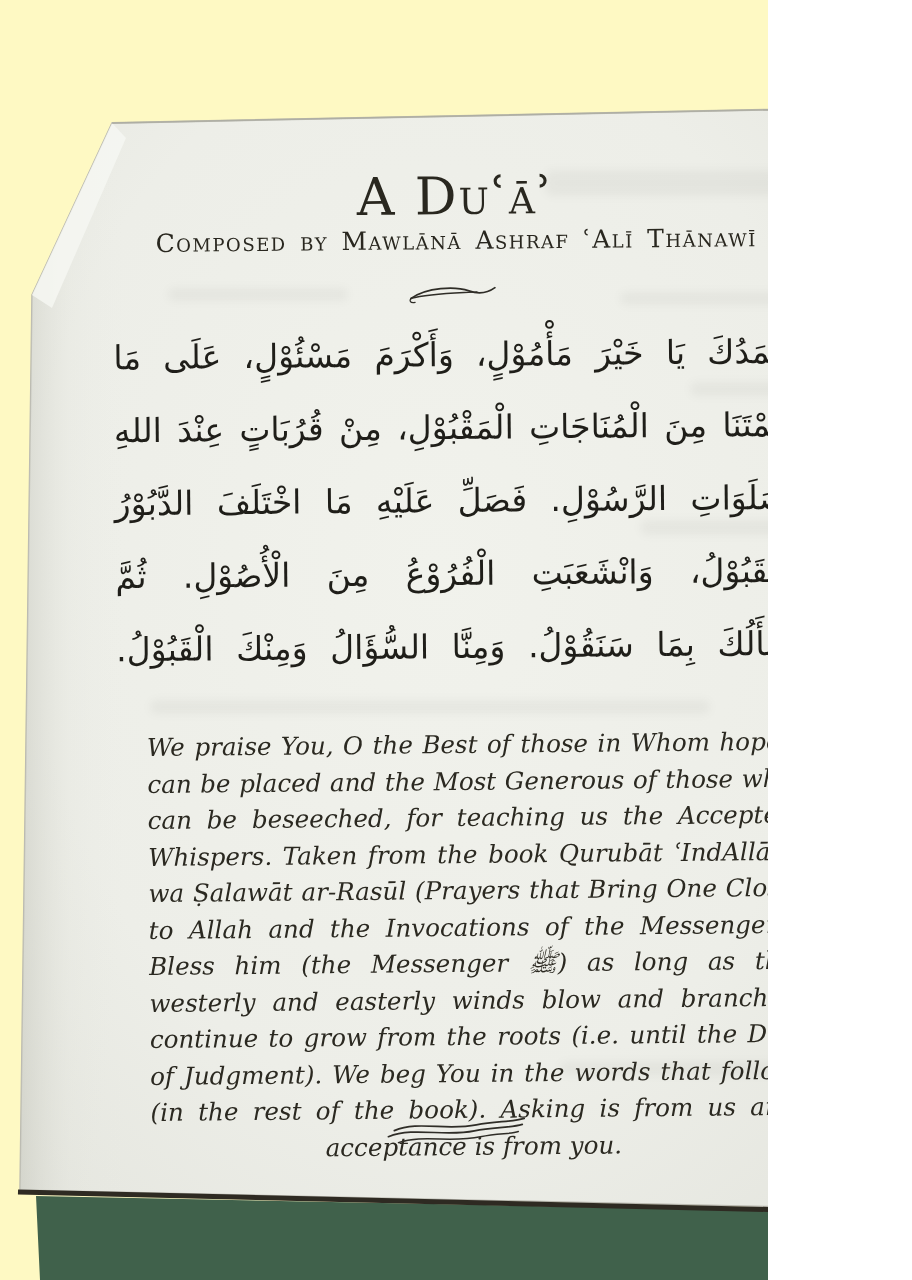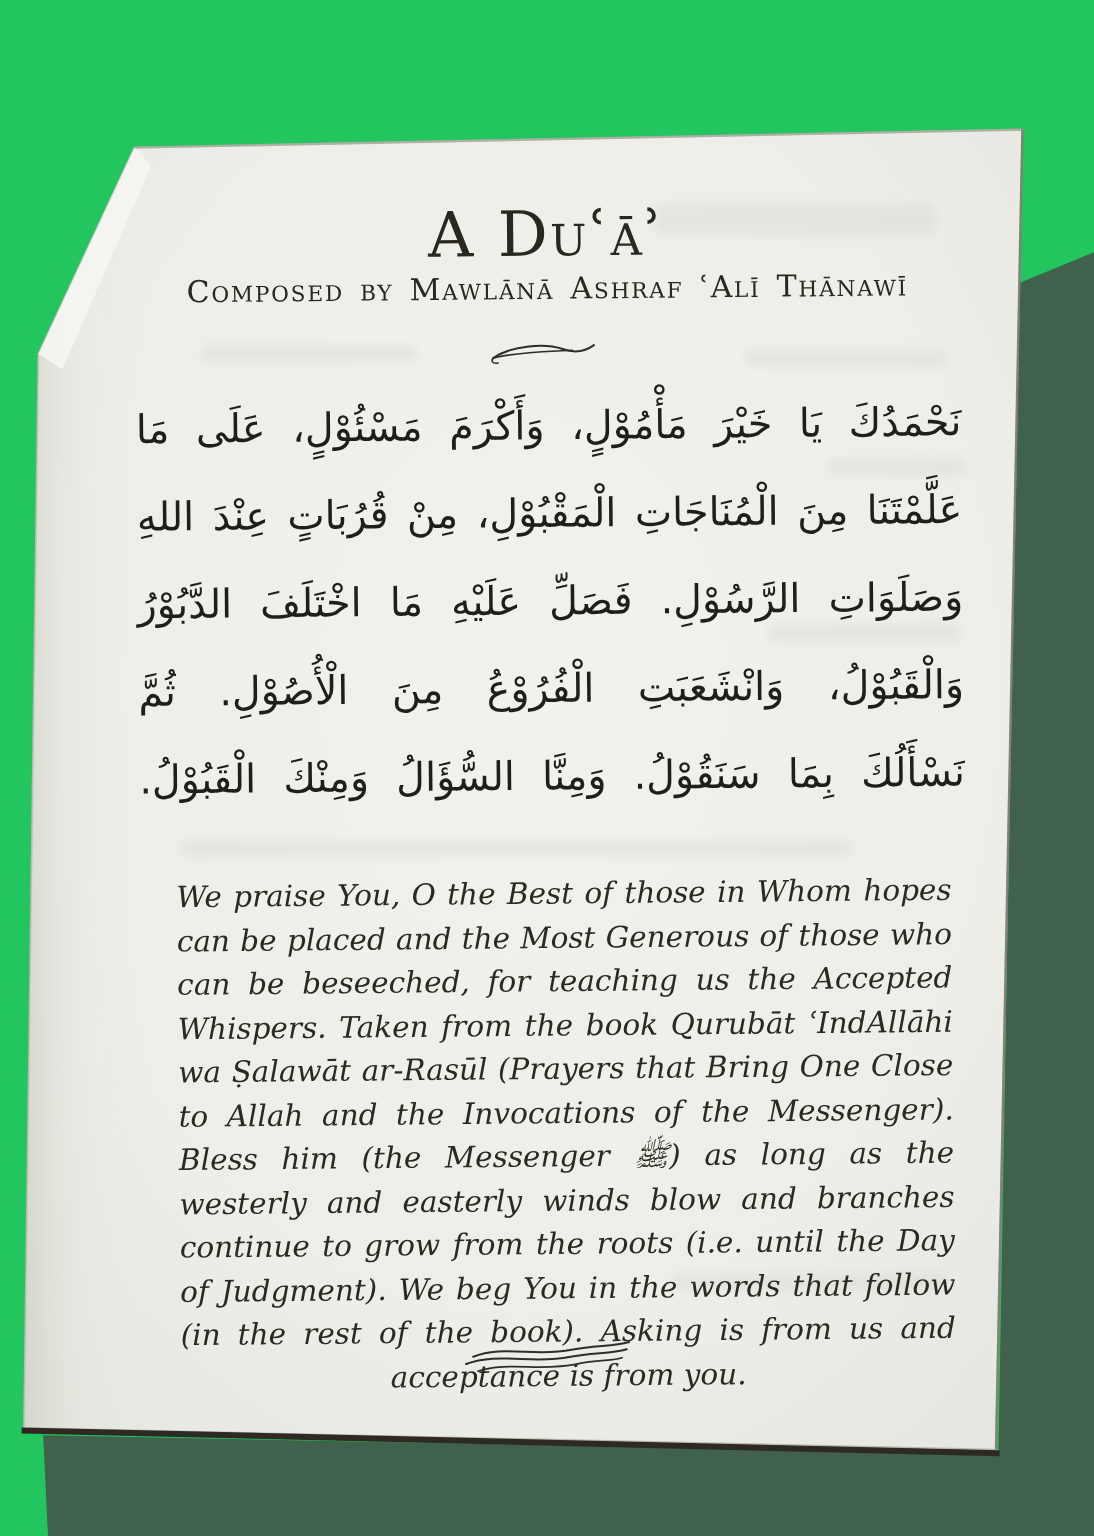--- a/index.html
+++ b/index.html
@@ -1,20 +1,20 @@
 <!DOCTYPE html>
 <html style="--ink: #29271f;"><head>
 <meta charset="utf-8">
 <style>
   html,body{margin:0;padding:0;background:#ffffff;}
   .stage{
     position:relative;
-    width:912px;height:1280px;
+    width:768px;height:1280px;
     overflow:hidden;
-    background:#22c55e;
+    background:#fef9c3;
     font-family:"DejaVu Serif", serif;
   }
   .backdrop{position:absolute;left:0;top:0;width:912px;height:1280px;z-index:0;}
   .ghost{
     position:absolute;
     background:#6f6f68;
     opacity:.07;
     filter:blur(4px);
     border-radius:8px;
     z-index:1;

